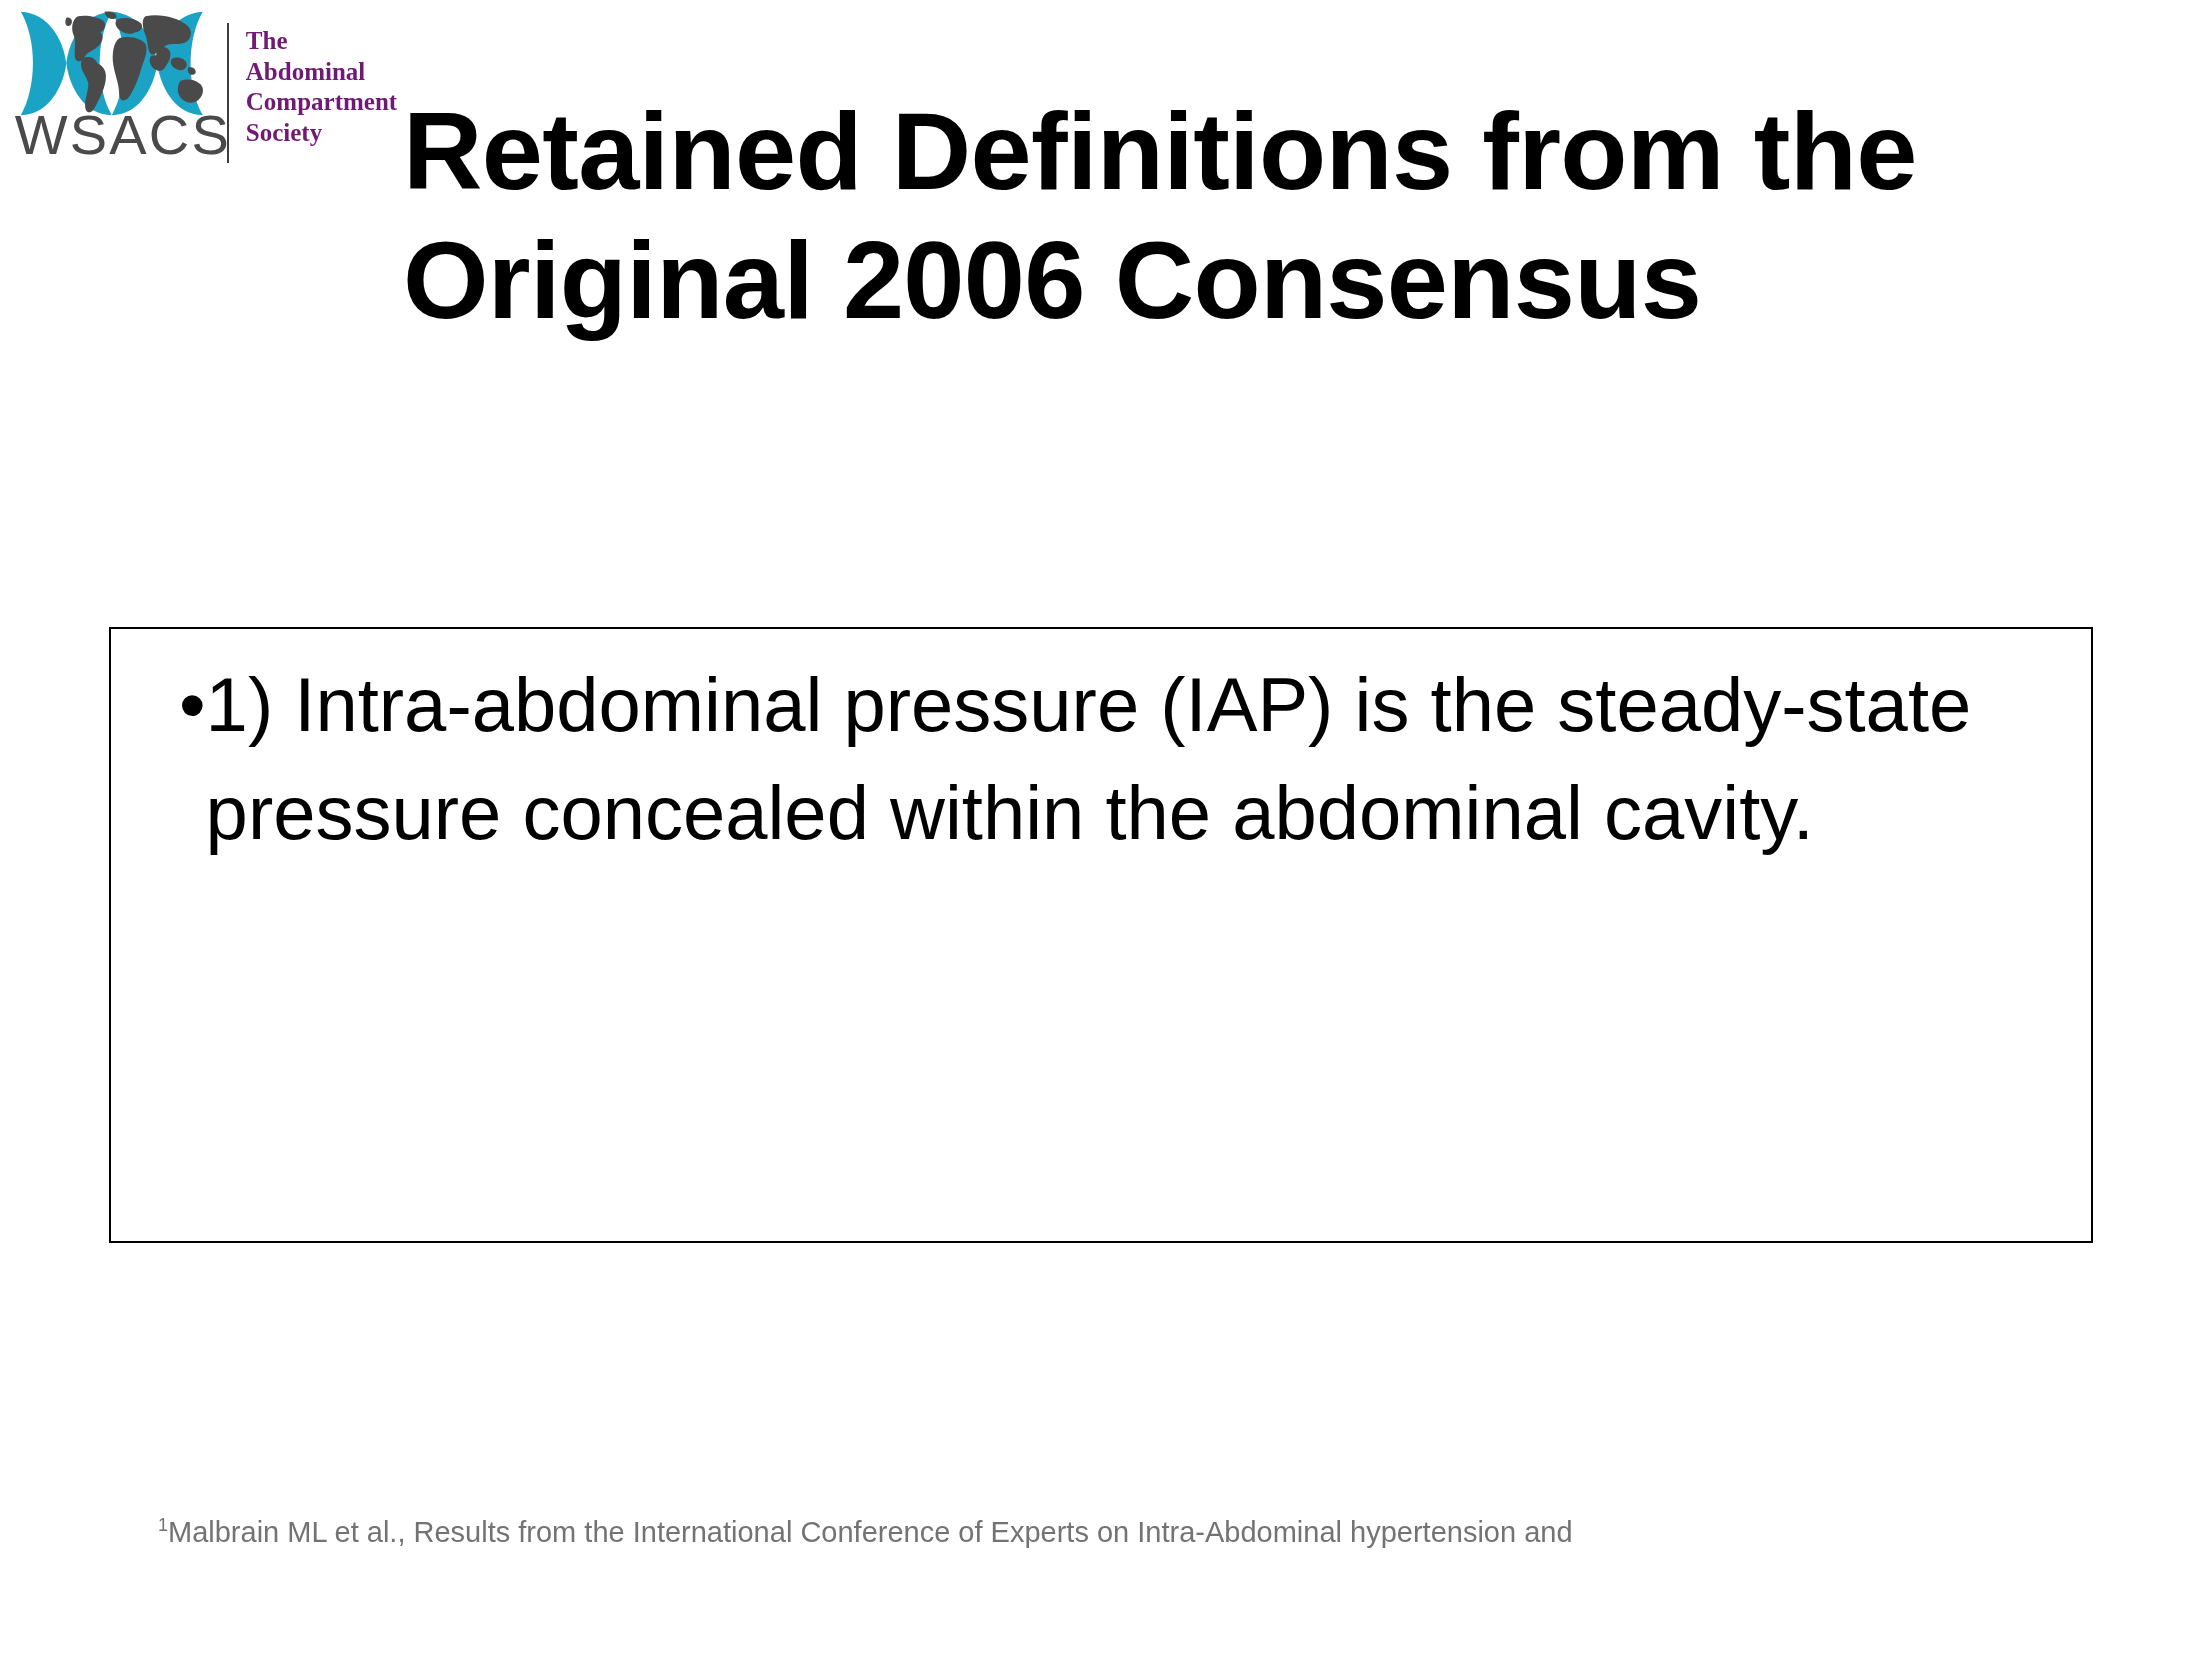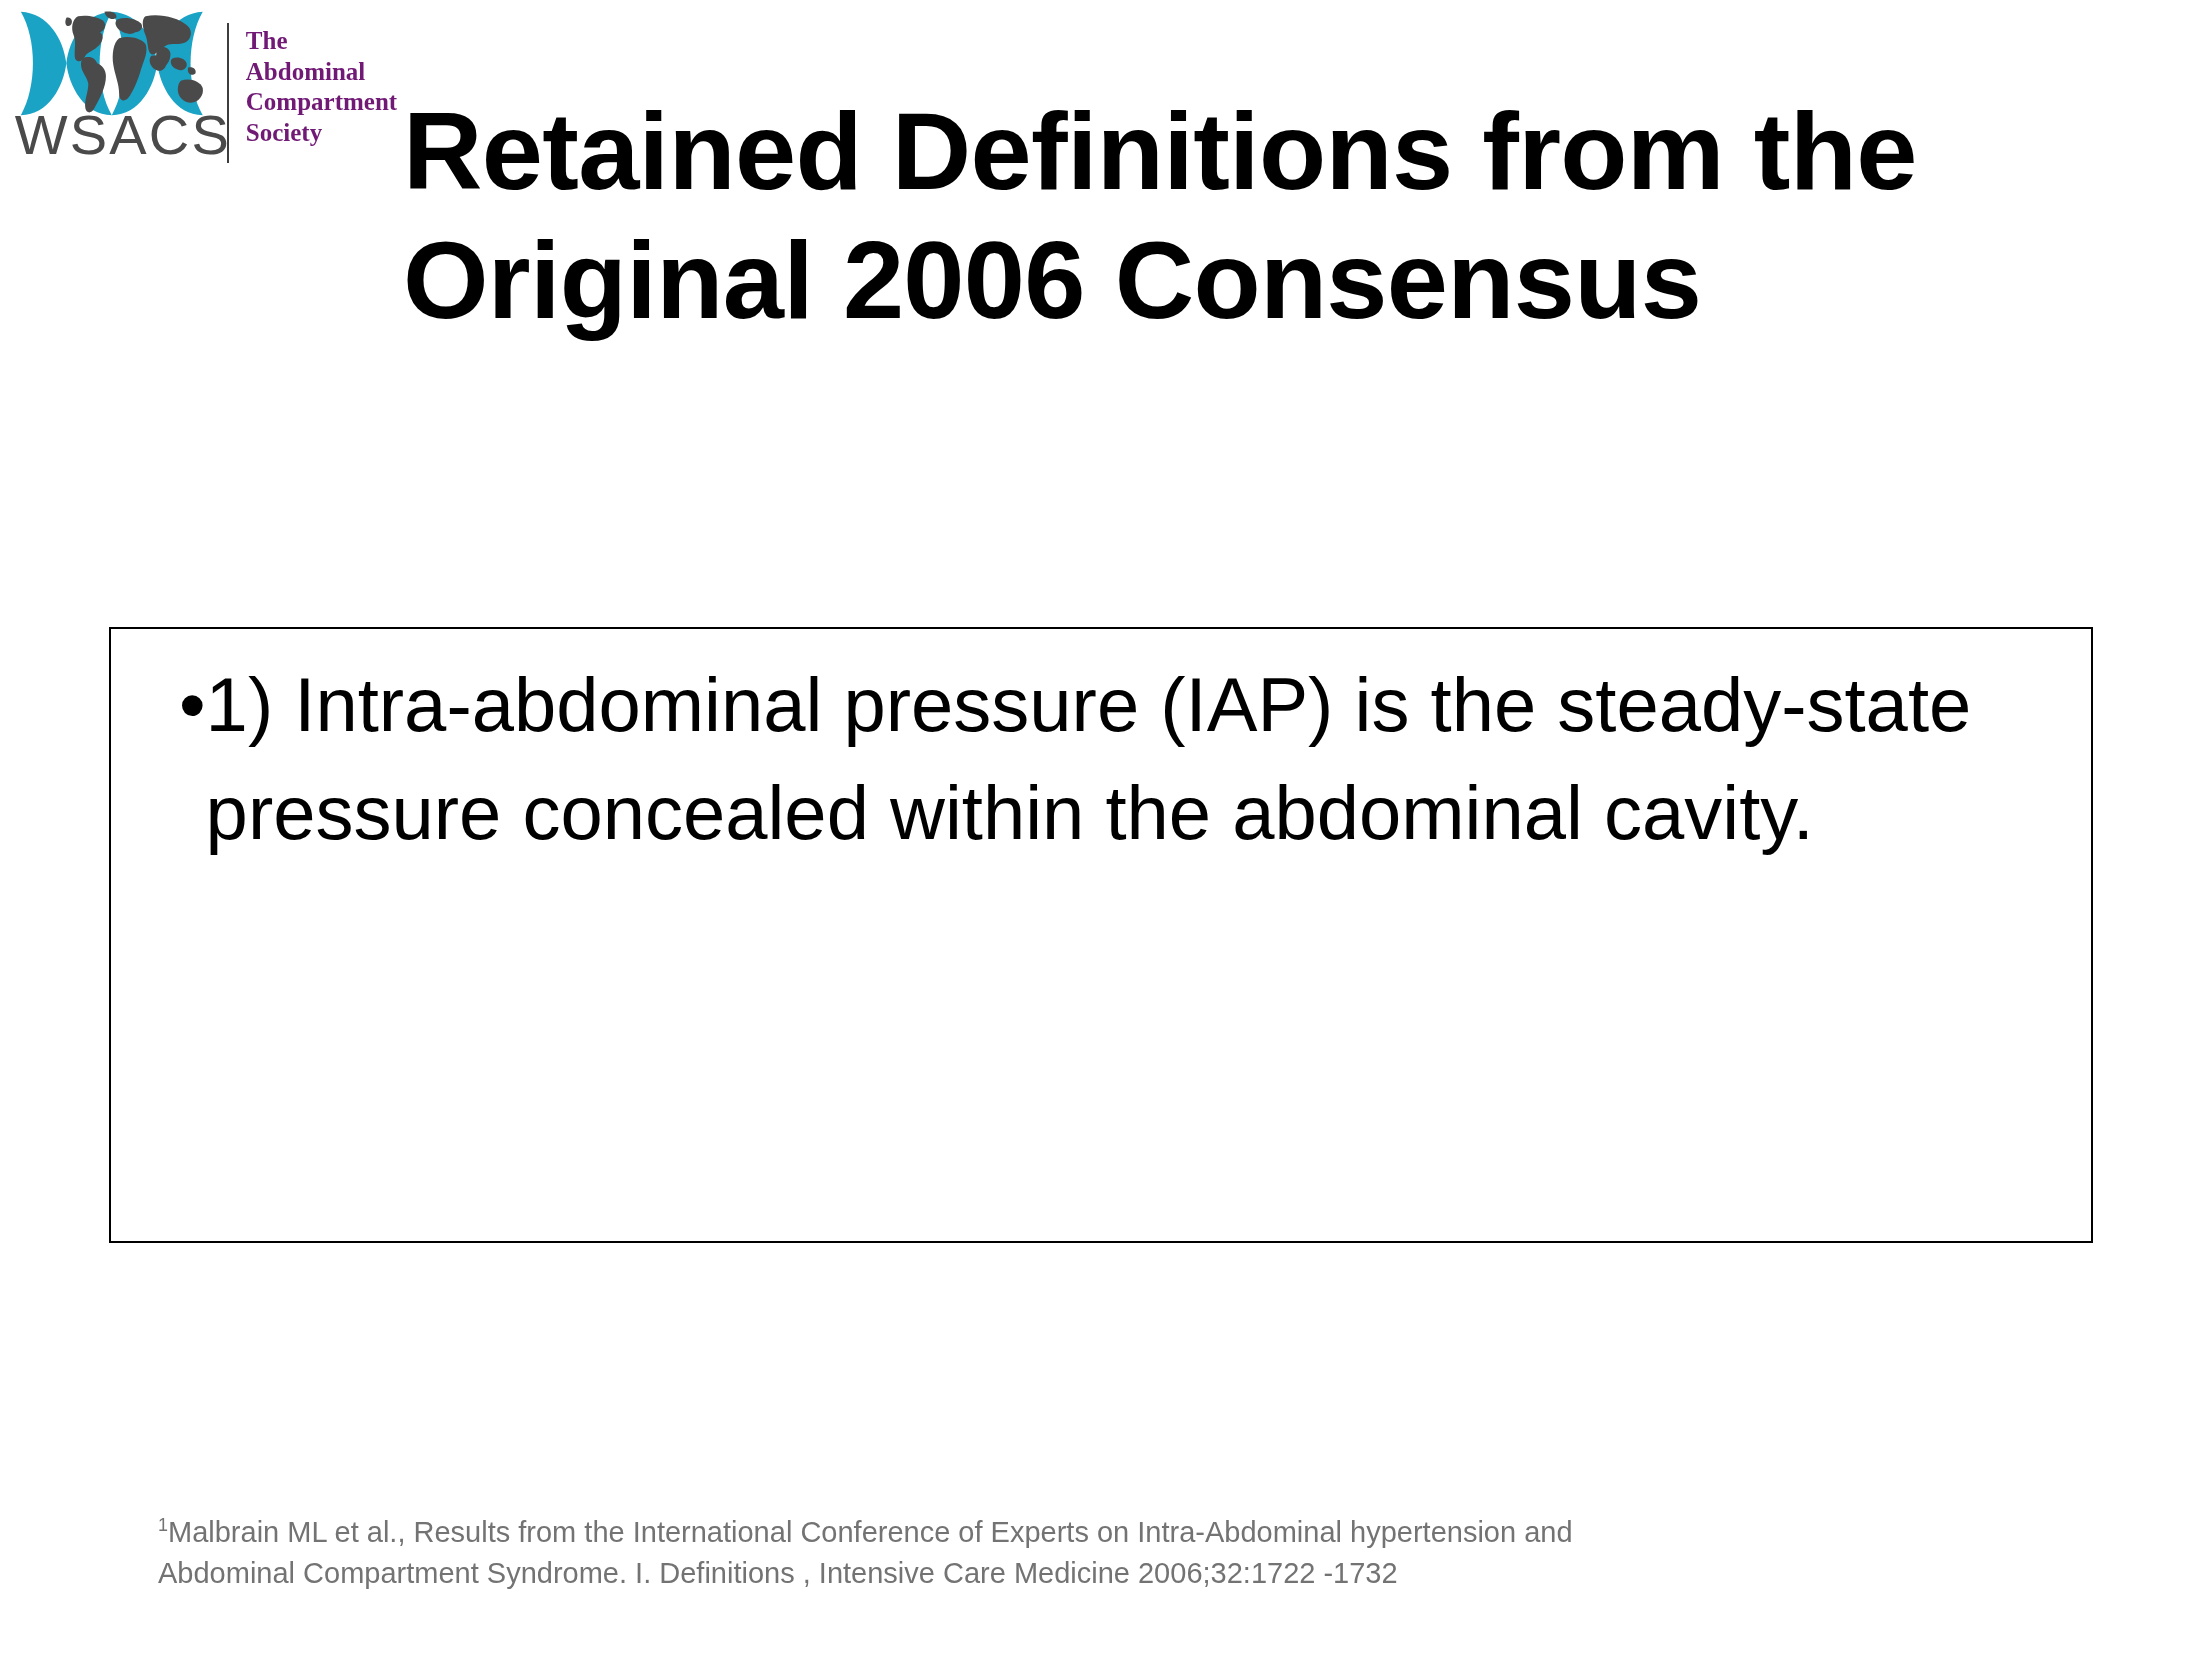--- a/index.html
+++ b/index.html
@@ -202,15 +202,14 @@
   <div id="bullet-list">
     <div class="bullet-item">
       <span class="bullet-marker">•</span>
       <span class="bullet-text">1) Intra-abdominal pressure (IAP) is the steady-state pressure concealed within the abdominal cavity.</span>
     </div>
   </div>
 </div>
 
 <div id="footnote">
   <span class="footnote-line"><sup id="footnote-sup">1</sup><span>Malbrain ML et al., Results from the International Conference of Experts on Intra-Abdominal hypertension and</span></span>
-  <span class="footnote-line">Abdominal Compartment Syndrome. I. Definitions , Intensive Care Medicine 2006;32:1722 -1732</span>
 </div>
 
 
 </body></html>

